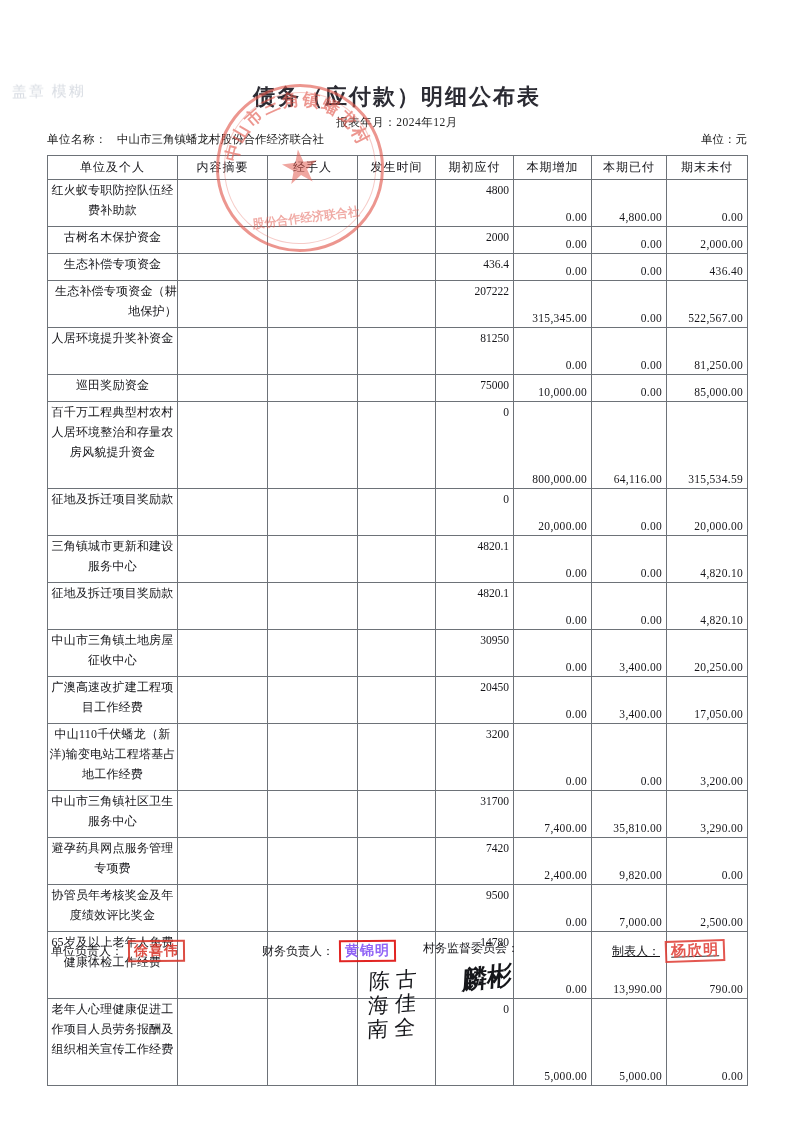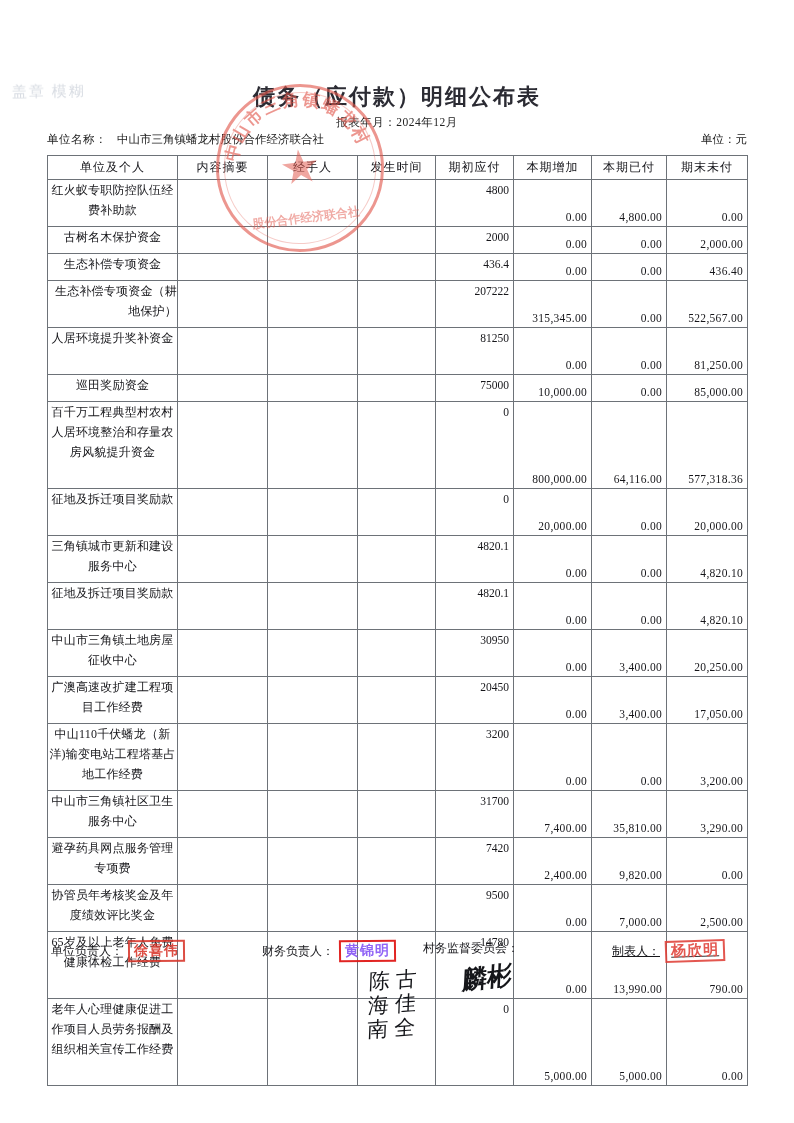--- a/index.html
+++ b/index.html
@@ -341,21 +341,21 @@
           <td class="num" style="height: 86px;">
             <span class="top">0</span>
           </td>
           <td class="num" style="height: 86px;">
             <span class="bot">800,000.00</span>
           </td>
           <td class="num" style="height: 86px;">
             <span class="bot">64,116.00</span>
           </td>
           <td class="num" style="height: 86px;">
-            <span class="bot">577,318.36</span>
+            <span class="bot">315,534.59</span>
           </td>
         </tr>
         <tr style="height: 46px;">
           <td class="name" style="height: 46px;">征地及拆迁项目奖励款</td>
           <td class="blank" style="height: 46px;"></td>
           <td class="blank" style="height: 46px;"></td>
           <td class="blank" style="height: 46px;"></td>
           <td class="num" style="height: 46px;">
             <span class="top">0</span>
           </td>

